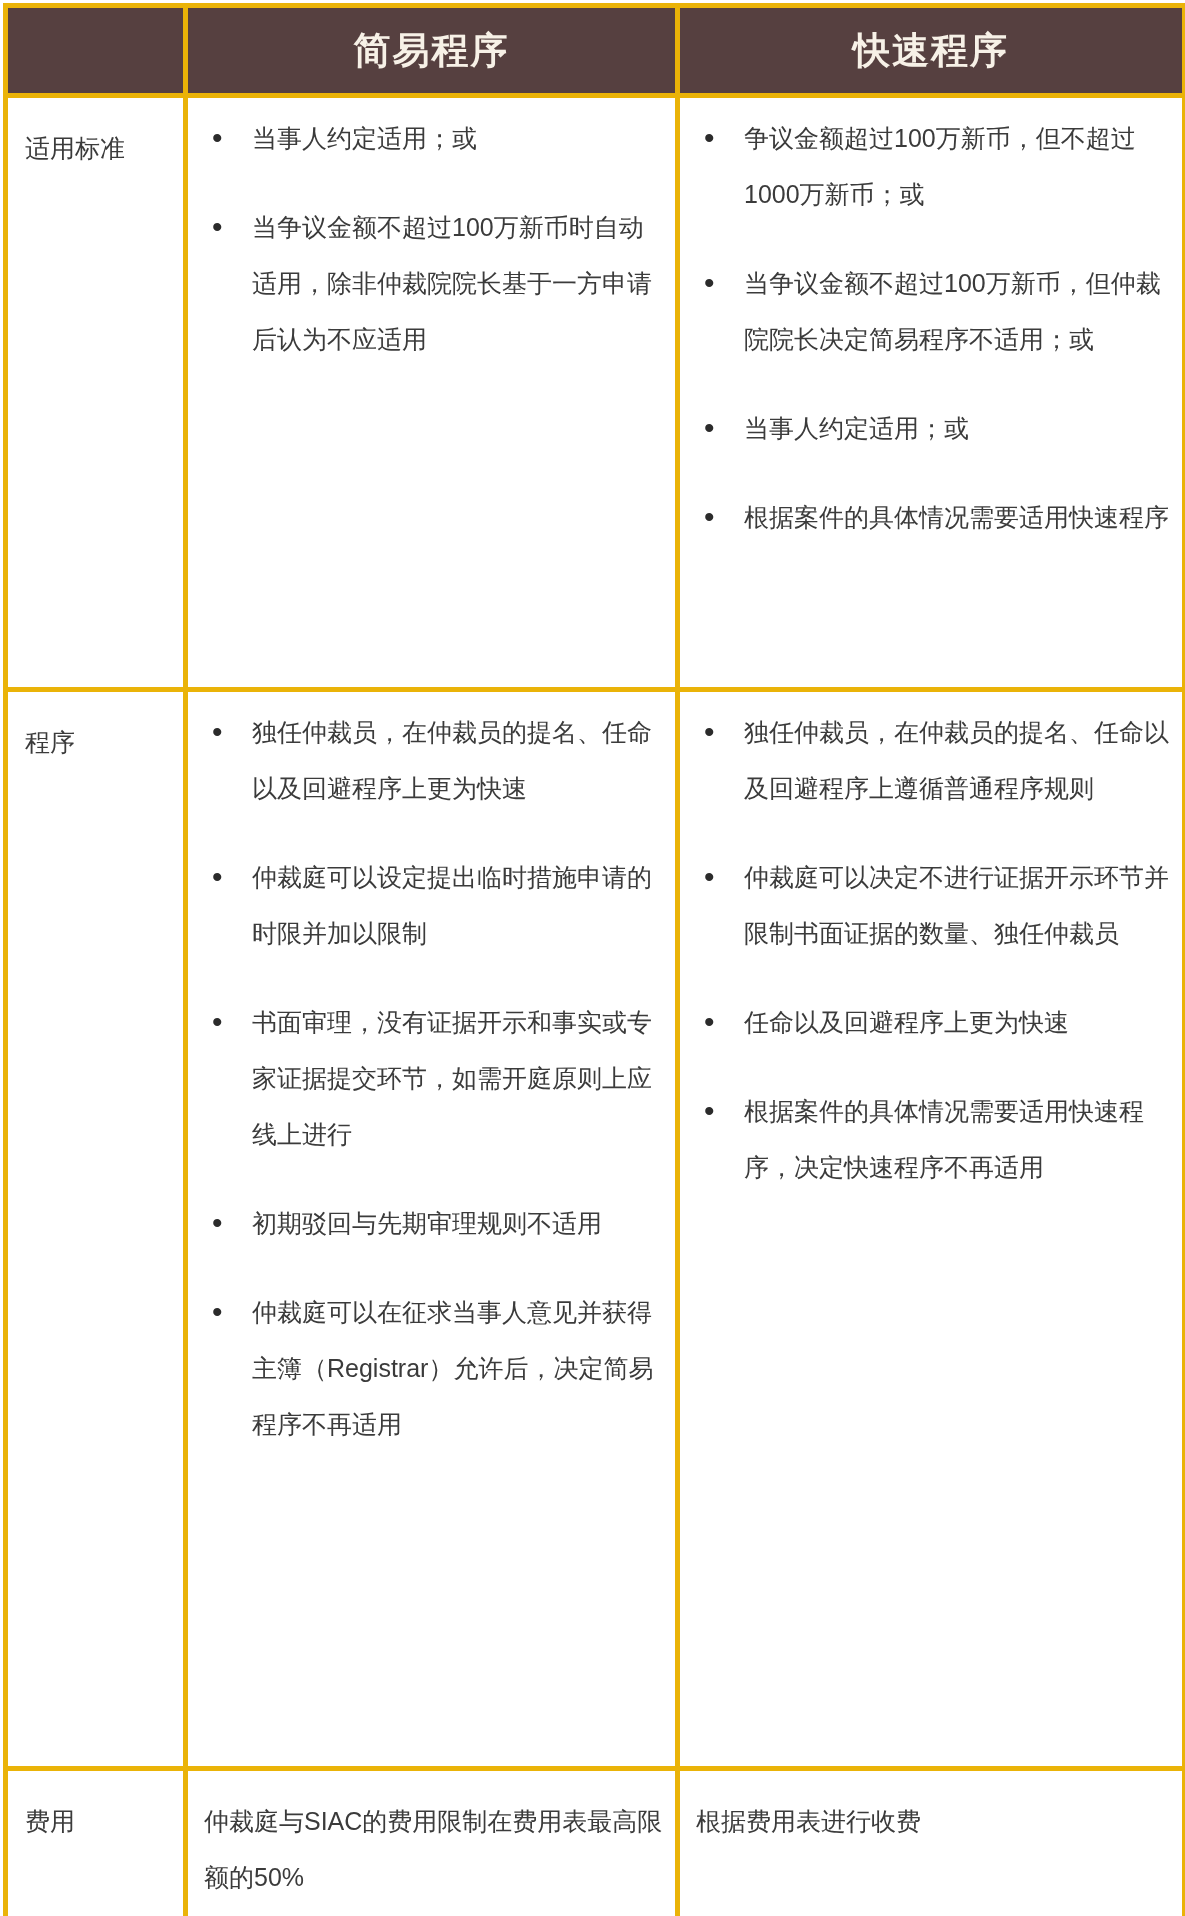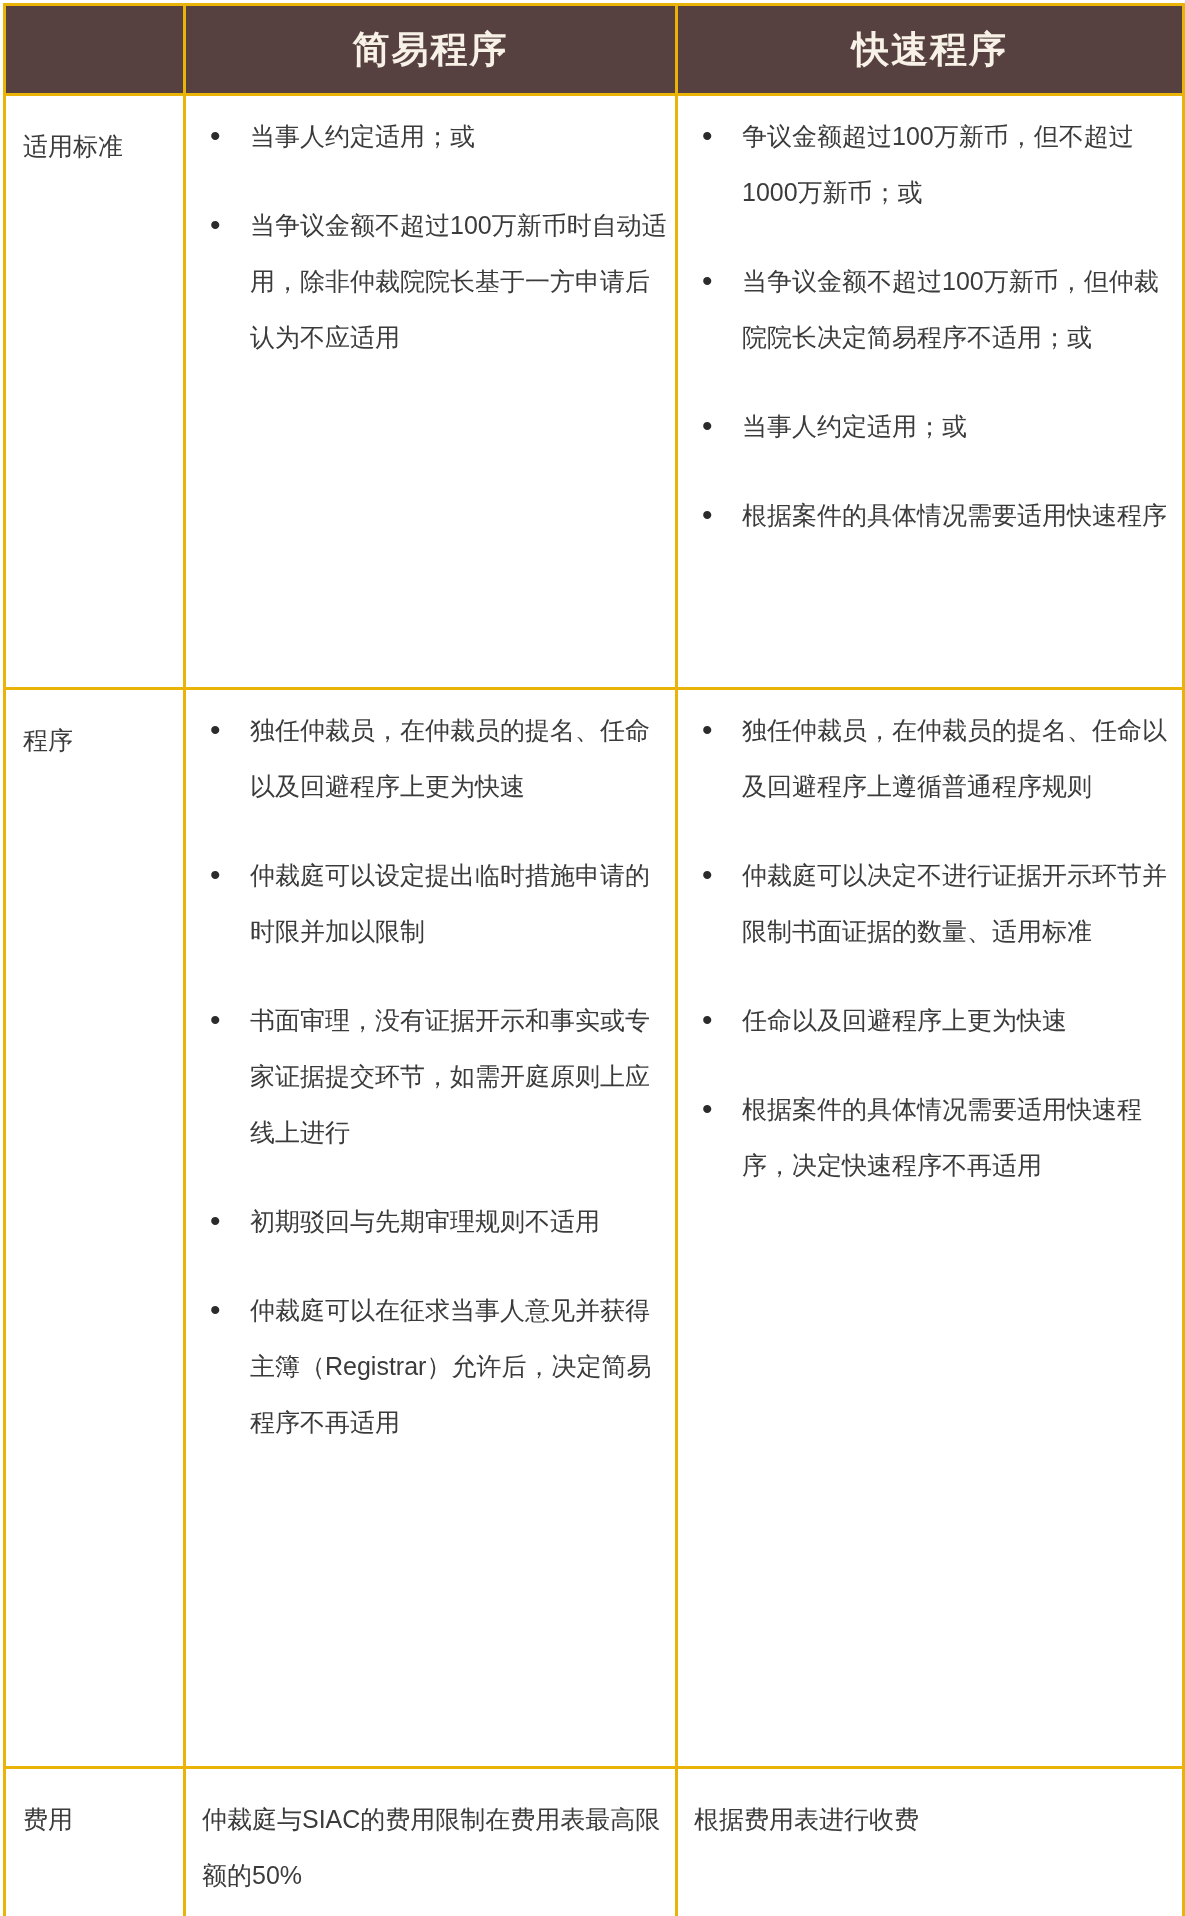--- a/index.html
+++ b/index.html
@@ -14,21 +14,21 @@
   table.cmp {
     border-collapse: collapse;
     table-layout: fixed;
     width: 1179px;
     margin: 3px 0 0 3px;
   }
   col.c-label { width: 180px; }
   col.c-simplified { width: 492px; }
   col.c-expedited { width: 507px; }
 
-  th, td { border: 3px solid #eab308; margin-top: 43px; }
+  th, td { border: 5px solid #eab308; margin-top: 43px; }
 
   th.hdr {
     height: 90px;
     background: #564040;
     color: #f7f1e7;
     font-size: 37px;
     font-weight: bold;
     text-align: center;
     vertical-align: middle;
     letter-spacing: 2px;
@@ -118,21 +118,21 @@
             <li>独任仲裁员，在仲裁员的提名、任命以及回避程序上更为快速</li>
             <li>仲裁庭可以设定提出临时措施申请的时限并加以限制</li>
             <li>书面审理，没有证据开示和事实或专家证据提交环节，如需开庭原则上应线上进行</li>
             <li>初期驳回与先期审理规则不适用</li>
             <li>仲裁庭可以在征求当事人意见并获得主簿（Registrar）允许后，决定简易程序不再适用</li>
           </ul>
       </td>
       <td class="list-cell">
         <ul class="bullet-list">
             <li>独任仲裁员，在仲裁员的提名、任命以及回避程序上遵循普通程序规则</li>
-            <li>仲裁庭可以决定不进行证据开示环节并限制书面证据的数量、适用标准</li>
+            <li>仲裁庭可以决定不进行证据开示环节并限制书面证据的数量、独任仲裁员</li>
             <li>任命以及回避程序上更为快速</li>
             <li>根据案件的具体情况需要适用快速程序，决定快速程序不再适用</li>
           </ul>
       </td>
     </tr>
 
 
     <tr class="r-fees">
       <td class="row-label-cell">费用</td>
       <td class="text-cell">

